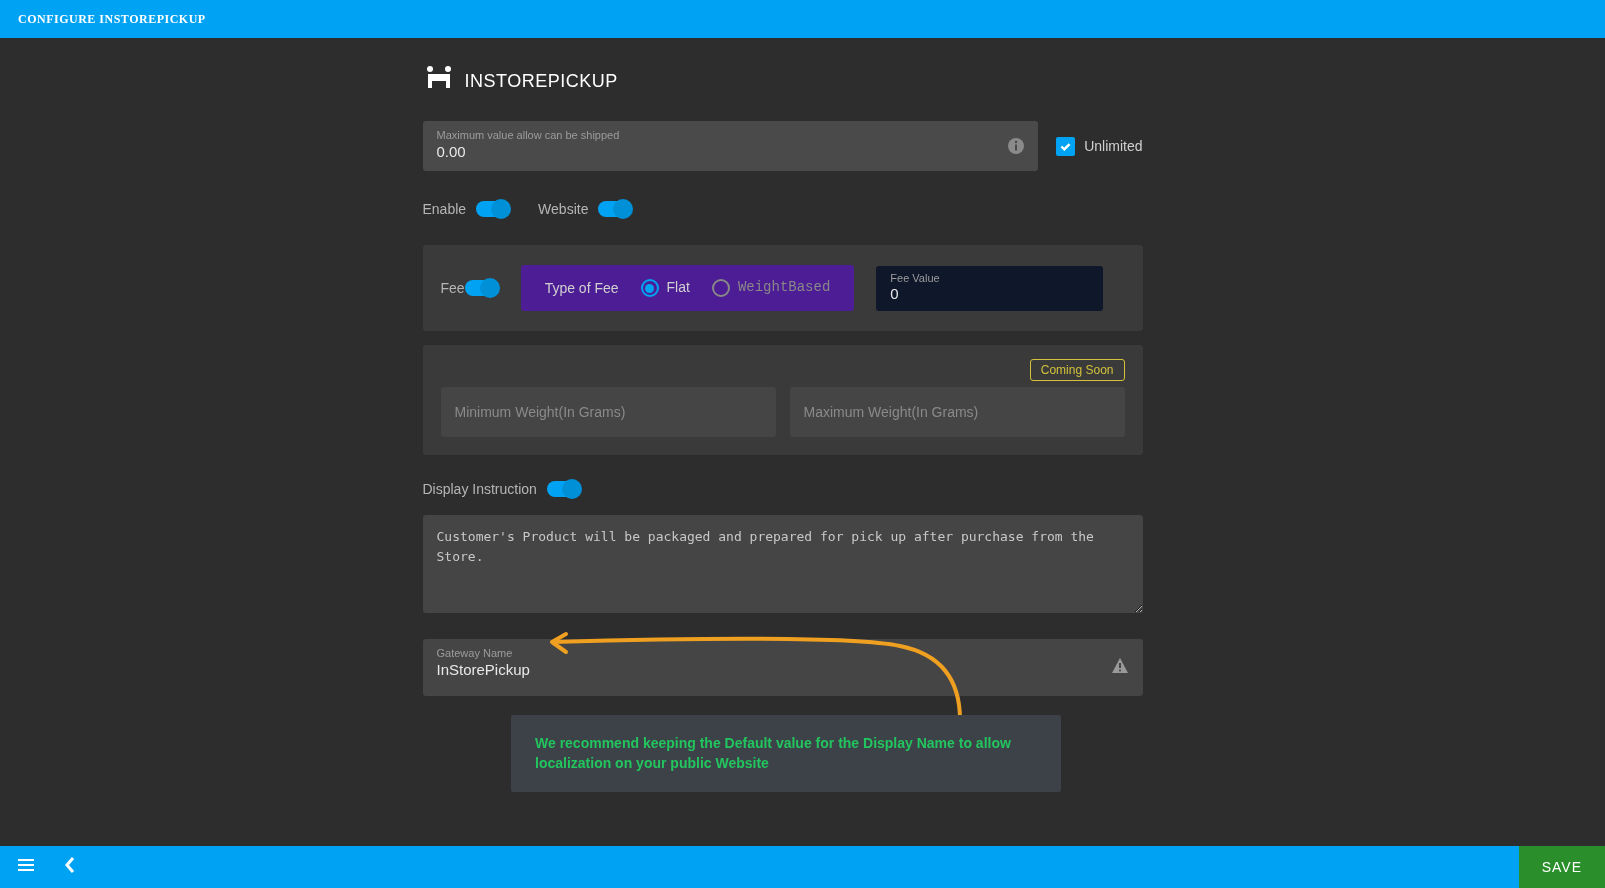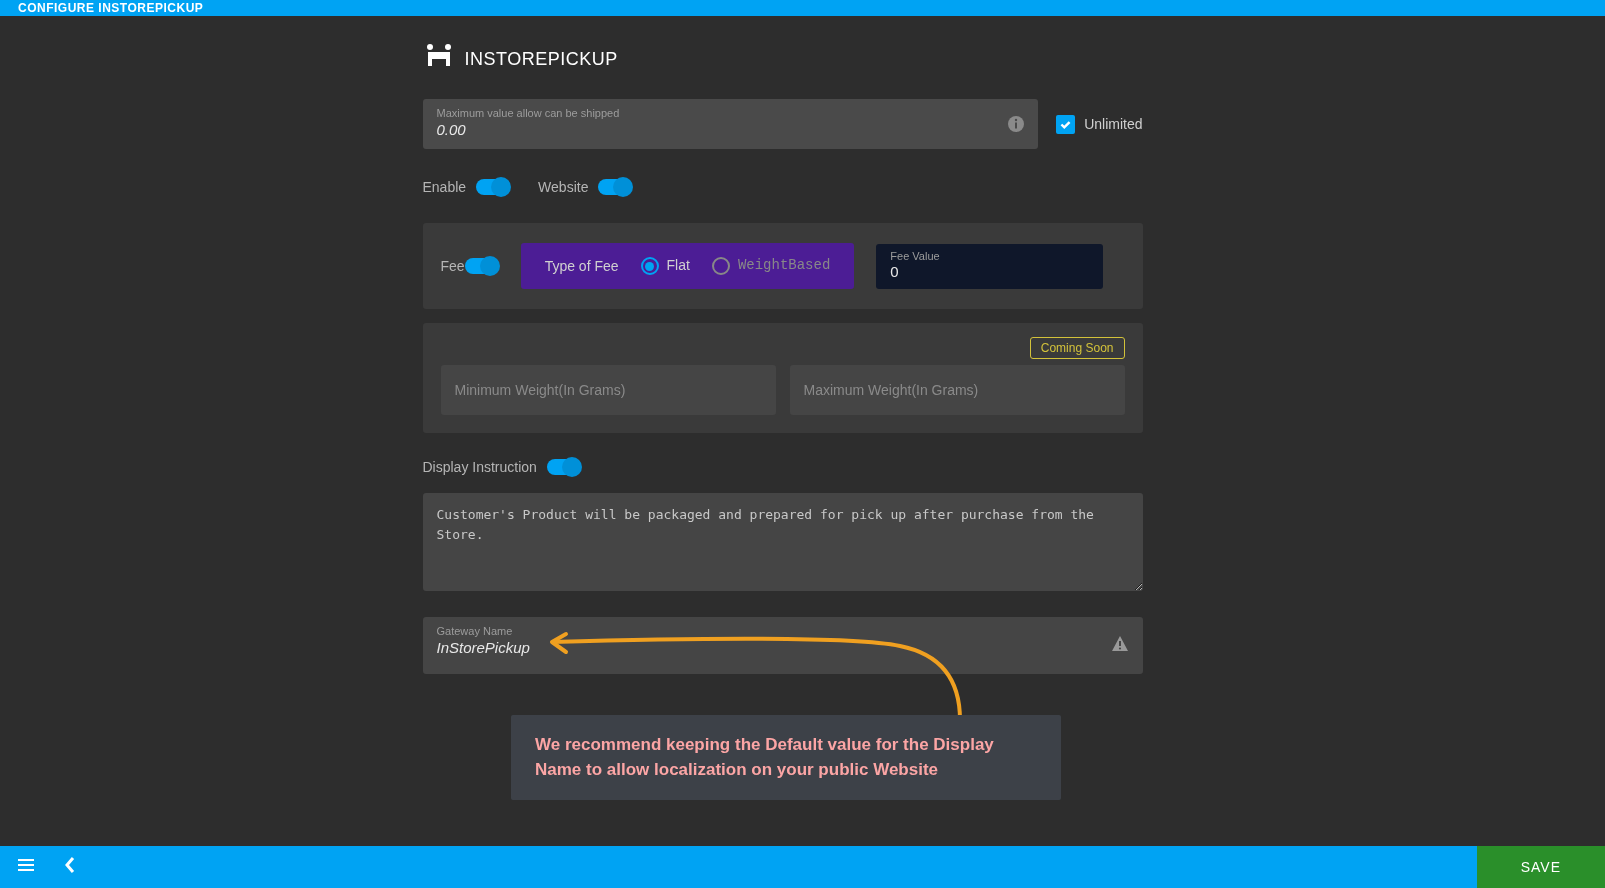--- a/index.html
+++ b/index.html
@@ -11,24 +11,25 @@
   font-family: 'Segoe UI', Arial, sans-serif;
   background: #2d2d2d;
   color: #d0d0d0;
   width: 1605px;
   height: 888px;
   position: relative;
   overflow: hidden;
 }
 .top-bar {
   background: #00a3f3;
-  height: 16px;
+  height: 38px;
   display: flex;
   align-items: center;
   padding: 0 18px;
+  font-family: Liberation Serif, serif;
 }
 .top-bar-title {
   color: #fff;
   font-size: 12px;
   font-weight: 600;
   letter-spacing: 0.5px;
 }
 .content {
   padding: 25px 0 0 0;
   display: flex;
@@ -74,21 +75,20 @@
   color: #9c9c9c;
 }
 .big-value {
   font-size: 15px;
   color: #e8e8e8;
   margin-top: 2px;
   border: none;
   background: transparent;
   outline: none;
   width: 100%;
-  font-style: italic;
 }
 .info-icon {
   position: absolute;
   right: 14px;
   top: 50%;
   transform: translateY(-50%);
   width: 16px;
   height: 16px;
 }
 .info-icon svg { fill: #8a8a8a; }
@@ -291,22 +291,22 @@
 .callout-box {
   position: absolute;
   left: 511px;
   top: 715px;
   background: #3d4148;
   padding: 18px 24px;
   border-radius: 2px;
   max-width: 550px;
 }
 .callout-text {
-  color: #fca5a5;
-  font-size: 17px;
+  color: #22c55e;
+  font-size: 14px;
   font-weight: 600;
   line-height: 1.45;
 }
 .arrow-svg {
   position: absolute;
   left: 540px;
   top: 628px;
   pointer-events: none;
 }
 .bottom-bar {
@@ -328,21 +328,21 @@
 .menu-icon svg { width: 20px; height: 20px; stroke: #fff; stroke-width: 2; }
 .back-icon svg { width: 12px; height: 18px; stroke: #fff; stroke-width: 3; fill: none; }
 .save-button {
   margin-left: auto;
   background: #2a8f2a;
   color: #fff;
   font-size: 14px;
   font-weight: 500;
   letter-spacing: 1px;
   height: 42px;
-  padding: 0 44px;
+  padding: 0 23px;
   border: none;
   cursor: pointer;
 }
 </style>
 </head>
 <body>
 
 <div class="top-bar">
   <span class="top-bar-title">CONFIGURE INSTOREPICKUP</span>
 </div>

